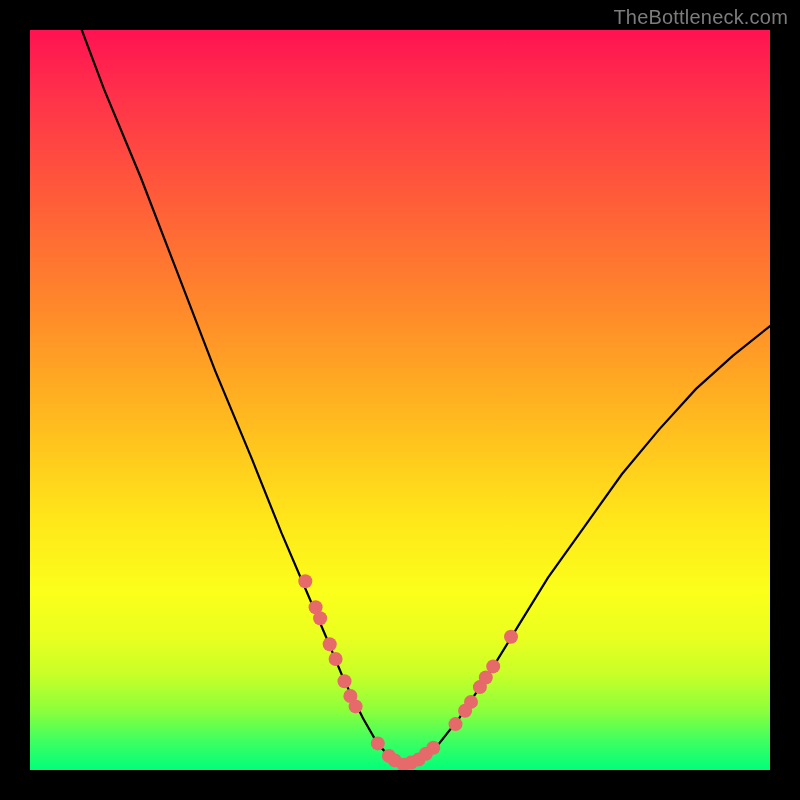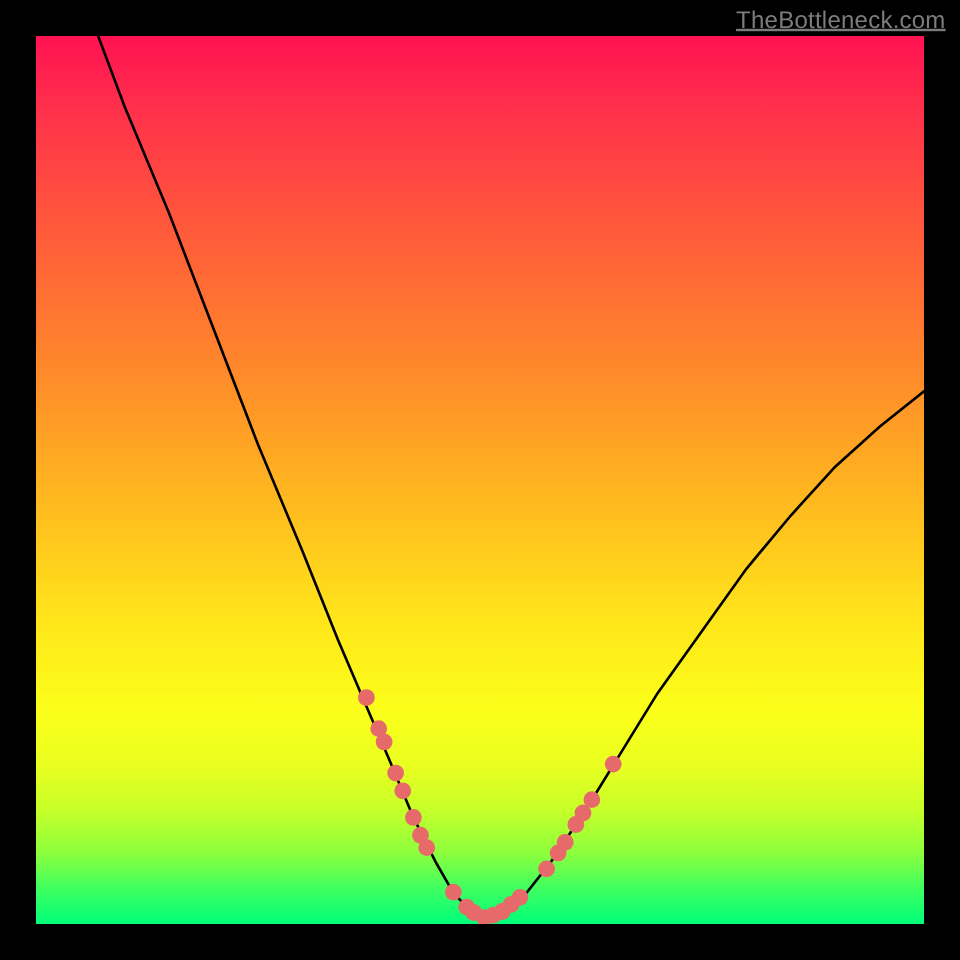--- a/index.html
+++ b/index.html
@@ -49,21 +49,20 @@
   }
   .watermark {
     position: absolute;
     top: 6px;
     right: 12px;
     color: #7c7c7c;
     font-size: 20px;
     font-weight: 500;
     letter-spacing: 0.2px;
     user-select: none;
-    text-decoration: underline;
   }
 </style>
 </head>
 <body>
 
 <div class="frame">
   <div class="plot-area">
     <svg viewBox="0 0 740 740">
       <path id="curve-path" fill="none" stroke="#000" stroke-width="2.2" stroke-linecap="round" d="M51.8 0.0 L74.0 59.2 L111.0 148.0 L148.0 244.2 L185.0 340.4 L222.0 429.2 L251.6 503.2 L273.8 555.0 L296.0 606.8 L314.5 651.2 L333.0 688.2 L347.8 714.1 L362.6 729.6 L373.7 735.6 L384.8 731.1 L407.0 716.3 L429.2 688.2 L458.8 643.8 L488.4 595.7 L518.0 547.6 L555.0 495.8 L592.0 444.0 L629.0 399.6 L666.0 358.9 L703.0 325.6 L740.0 296.0"></path>
       <g id="markers">

